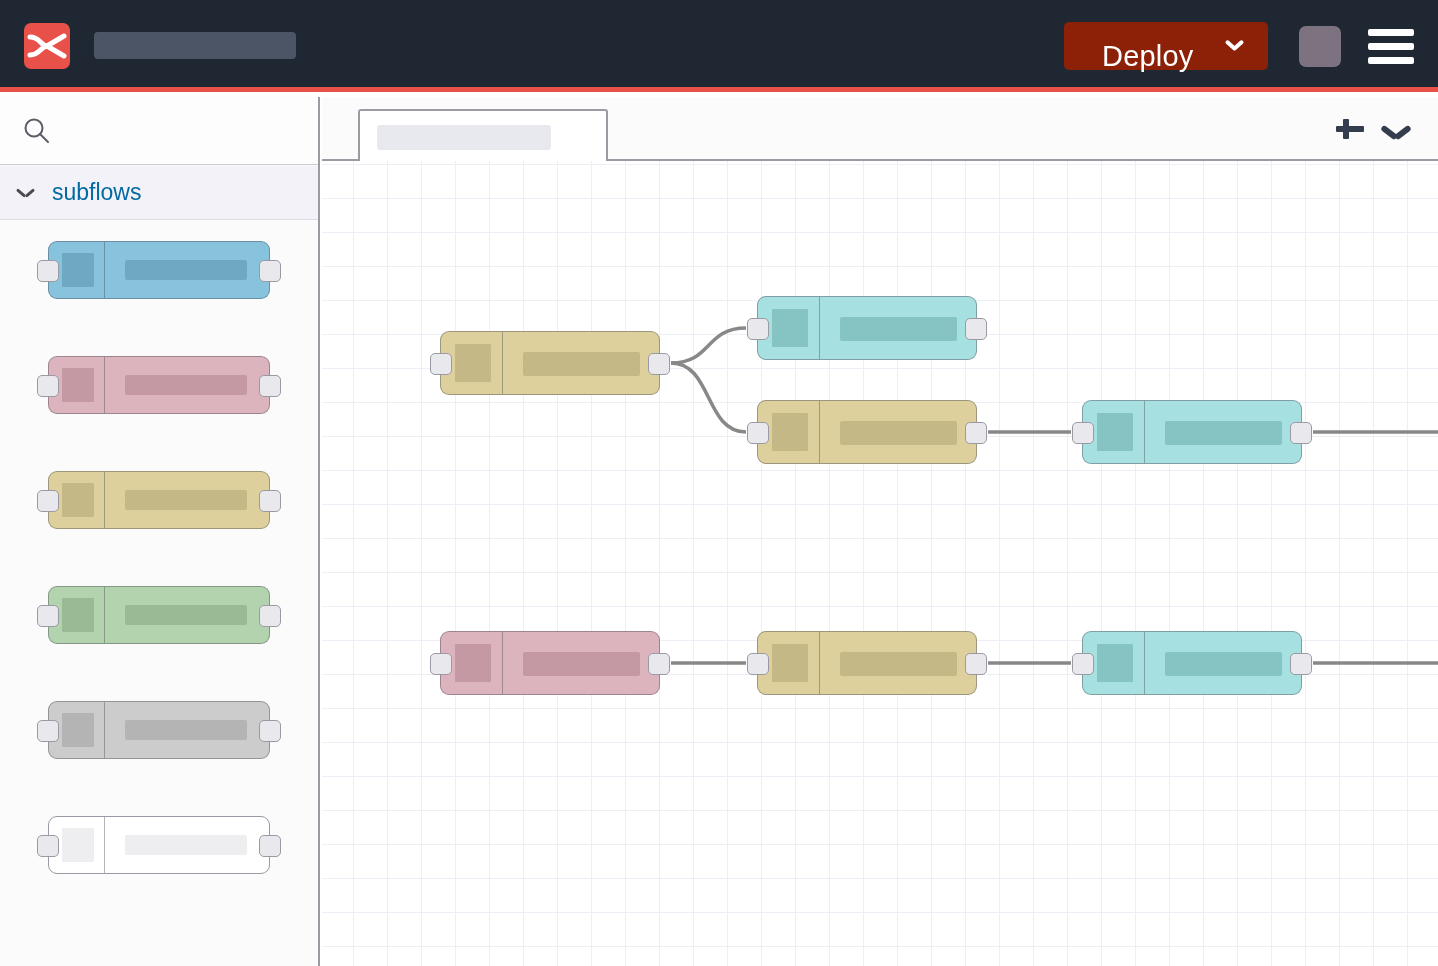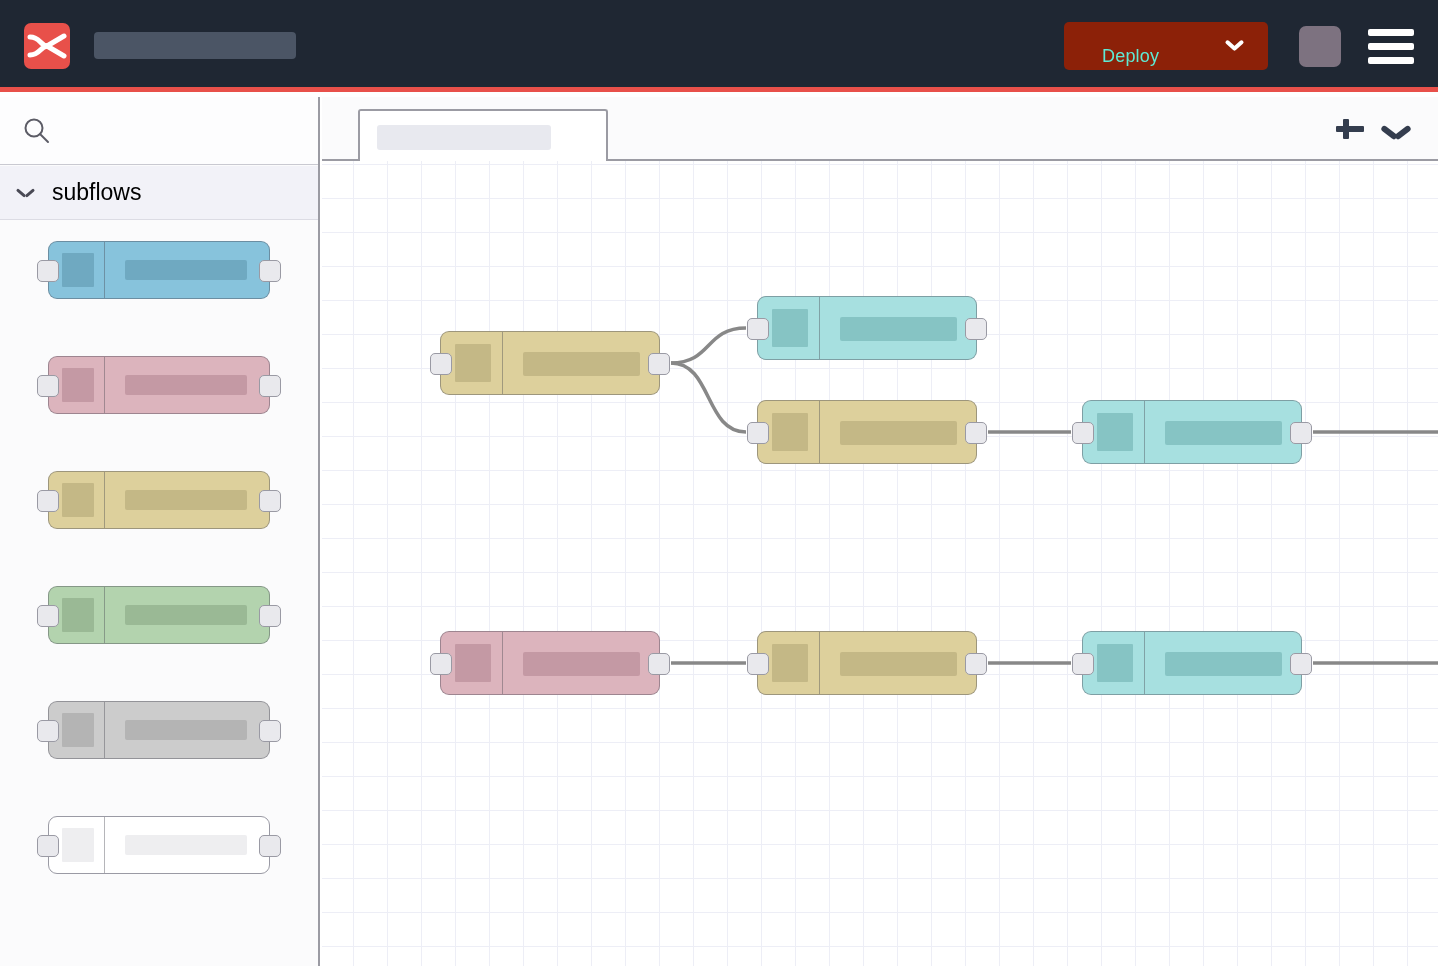--- a/index.html
+++ b/index.html
@@ -38,22 +38,22 @@
   }
 
   .deploy-btn {
     position: absolute; left: 1064px; top: 22px;
     width: 204px; height: 48px;
     background: #8c2108;
     border-radius: 5px;
     cursor: pointer;
   }
   .deploy-label {
-    position: absolute; left: 38px; top: 24px;
-    color: #5eead4; font-size: 18px; letter-spacing: .2px;
+    position: absolute; left: 38px; top: 18px;
+    color: #ffffff; font-size: 29px; letter-spacing: .2px;
   }
   .deploy-caret {
     position: absolute; right: 25px; top: 17px;
     width: 17px; height: 10px;
   }
   .deploy-caret::before,
   .deploy-caret::after {
     content: ""; position: absolute; top: 0;
     width: 13px; height: 4px; background: #fff; border-radius: 2px;
   }
@@ -112,21 +112,21 @@
     width: 17px; height: 10px;
   }
   .cat-caret::before, .cat-caret::after {
     content: ""; position: absolute; top: 2px;
     width: 11px; height: 2.5px; background: #4a4a55; border-radius: 2px;
   }
   .cat-caret::before { left: 0;  transform: rotate(40deg);  transform-origin: left center; }
   .cat-caret::after  { right: 0; transform: rotate(-40deg); transform-origin: right center; }
   .cat-label {
     position: absolute; left: 52px; top: 13px;
-    font-size: 23px; color: #000000; font-weight: 500;
+    font-size: 23px; color: #0369a1; font-weight: 500;
   }
 
   .palette-list { position: absolute; left: 0; top: 124px; width: 318px; }
 
   
   .node {
     position: absolute;
     box-sizing: border-box;
     border-radius: 9px;
     border: 1px solid rgba(70,70,80,.42);

